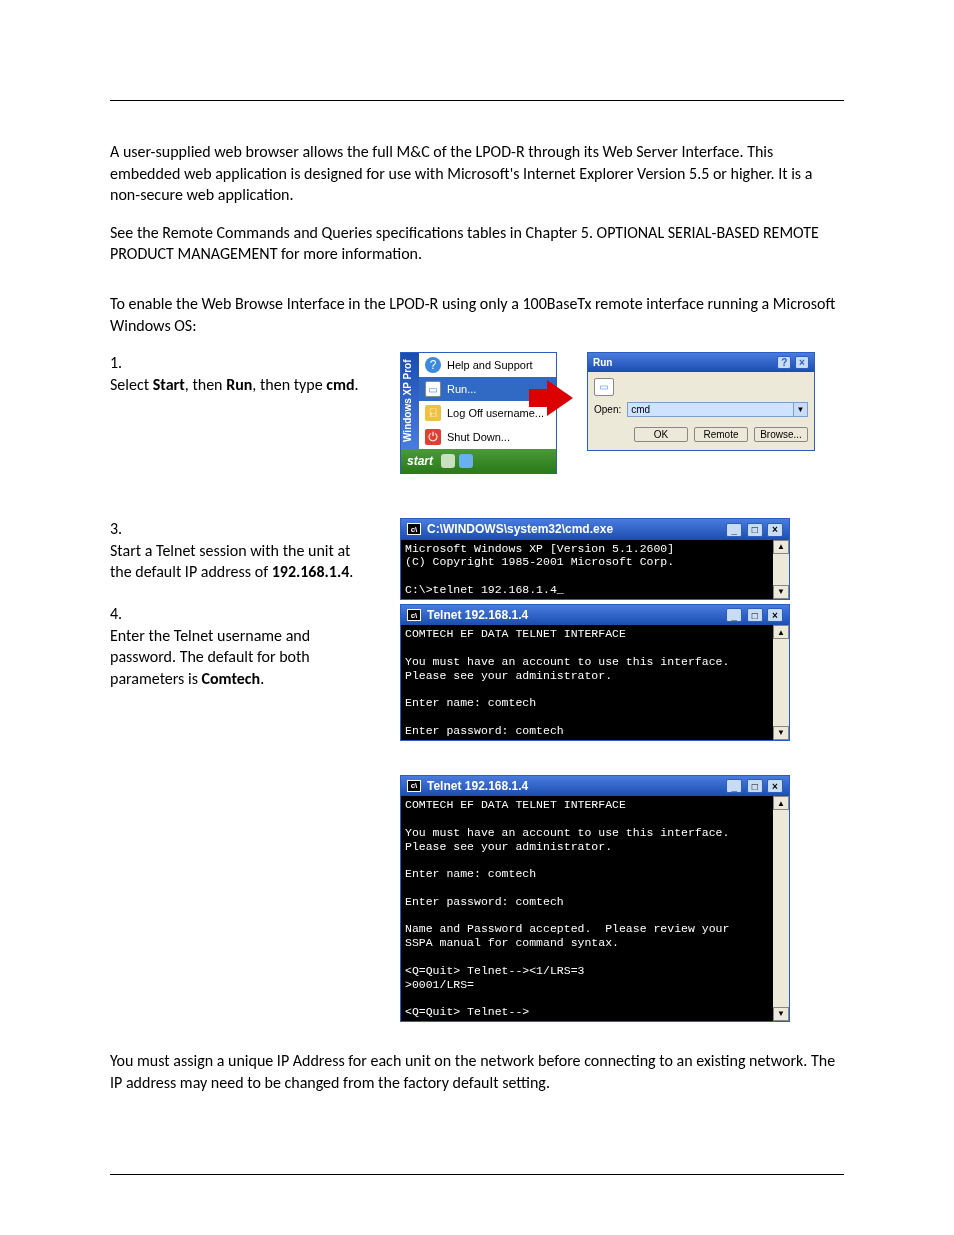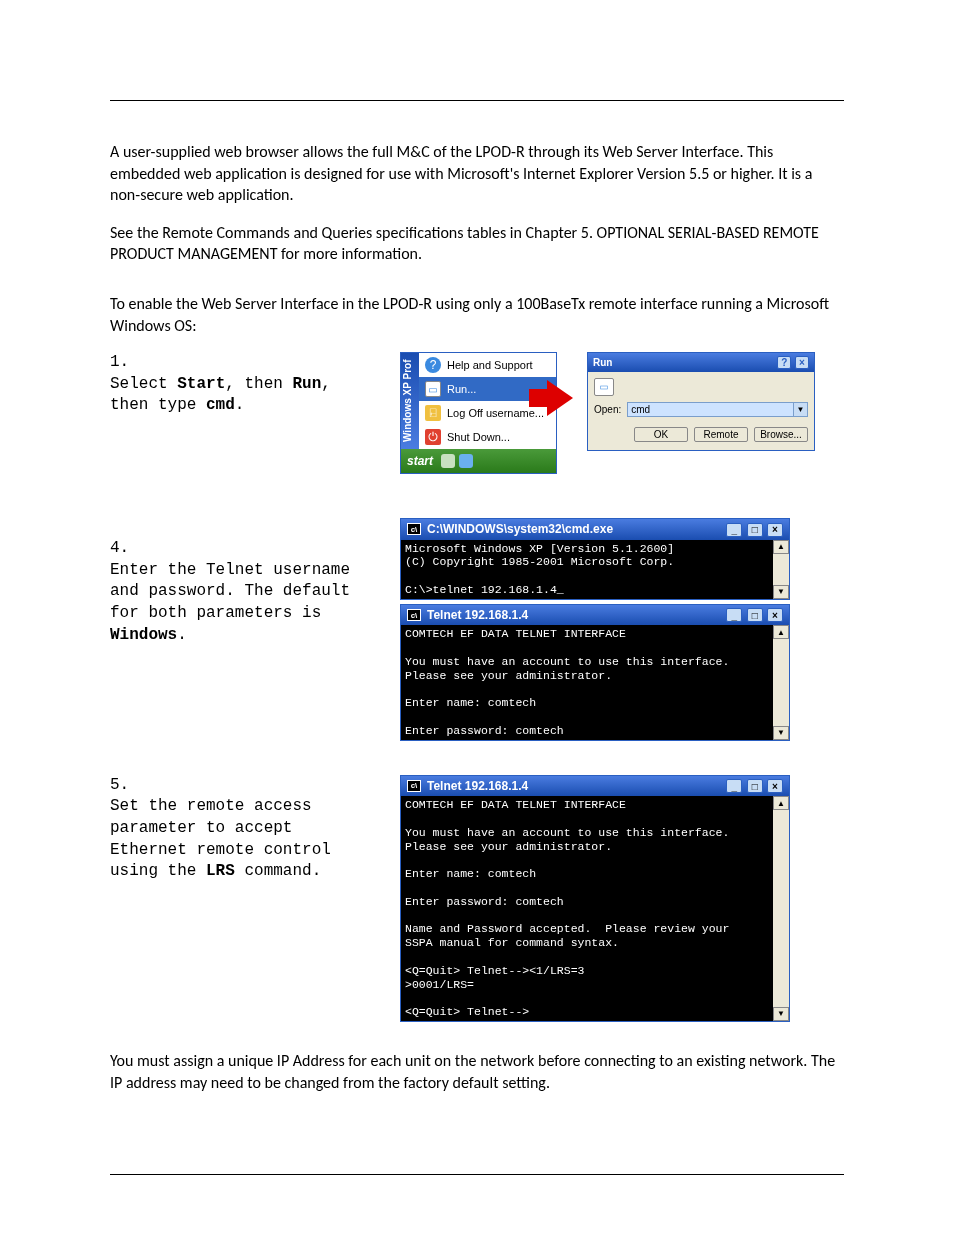--- a/index.html
+++ b/index.html
@@ -18,21 +18,21 @@
     margin-bottom: 40px;
   }
   .rule-bottom {
     border-top: 1px solid #000;
     position: absolute;
     left: 110px; right: 110px;
     bottom: 60px;
   }
   p { margin-bottom: 16px; line-height: 1.35; }
   .row { display: flex; align-items: flex-start; margin-top: 10px; }
-  .left-col { width: 290px; flex-shrink: 0; padding-right: 16px; font-family: Liberation Mono, monospace; }
+  .left-col { width: 290px; flex-shrink: 0; padding-right: 16px; }
   .right-col { flex: 1; }
   b { font-weight: bold; }
 
   
   .startmenu-wrap { display: flex; gap: 14px; align-items: flex-start; }
   .startmenu {
     width: 157px;
     border: 1px solid #2a5fc1;
     background: #fff;
     font-family: Tahoma, Arial, sans-serif;
@@ -143,21 +143,21 @@
   .step-block .txt { display:inline-block; width:250px; vertical-align:top;}
 </style>
 </head>
 <body>
 
 <div class="rule-top"></div>
 
 <p>A user-supplied web browser allows the full M&amp;C of the LPOD-R through its Web Server Interface. This embedded web application is designed for use with Microsoft's Internet Explorer Version 5.5 or higher. It is a non-secure web application.</p>
 <p>See the Remote Commands and Queries specifications tables in Chapter 5. OPTIONAL SERIAL-BASED REMOTE PRODUCT MANAGEMENT for more information.</p>
 
-<p style="margin-top:28px">To enable the Web Server Interface in the LPOD-R using only a 100BaseTx remote interface running a Microsoft Windows OS:</p>
+<p style="margin-top:28px">To enable the Web Browse Interface in the LPOD-R using only a 100BaseTx remote interface running a Microsoft Windows OS:</p>
 
 <div class="row">
   <div class="left-col">
     <div class="step-block">
       <span class="num">1.</span><span class="txt"><span>Select </span><b>Start</b><span>, then </span><b>Run</b><span>, then type </span><b>cmd</b><span>.</span></span>
     </div>
   </div>
   <div class="right-col">
     <div class="startmenu-wrap">
 
@@ -219,22 +219,25 @@
             <button>Browse...</button>
           </div>
         </div>
       </div>
     </div>
   </div>
 </div>
 
 <div class="row" style="margin-top:44px">
   <div class="left-col">
+    <div class="step-block">
+      <span class="num">3.</span><span class="txt"><span>Start a Telnet session with the unit at the default IP address of </span><b>192.168.1.4</b><span>.</span></span>
+    </div>
     <div class="step-block" style="margin-top:20px">
-      <span class="num">4.</span><span class="txt"><span>Enter the Telnet username and password. The default for both parameters is </span><b>Windows</b><span>.</span></span>
+      <span class="num">4.</span><span class="txt"><span>Enter the Telnet username and password. The default for both parameters is </span><b>Comtech</b><span>.</span></span>
     </div>
   </div>
   <div class="right-col">
     <div class="cmdwin">
       <div class="cmd-title">
         <span class="left">
             <span class="ico">c\</span>
             <span>C:\WINDOWS\system32\cmd.exe</span>
           </span>
         <span class="winbtns2">
@@ -282,23 +285,20 @@
           <div class="track"></div>
           <div class="arrow">▼</div>
         </div>
       </div>
     </div>
   </div>
 </div>
 
 <div class="row" style="margin-top:30px">
   <div class="left-col">
-    <div class="step-block">
-      <span class="num">5.</span><span class="txt"><span>Set the remote access parameter to accept Ethernet remote control using the </span><b>LRS</b><span> command.</span></span>
-    </div>
   </div>
   <div class="right-col">
     <div class="cmdwin" style="height:auto">
       <div class="cmd-title">
         <span class="left">
             <span class="ico">c\</span>
             <span>Telnet 192.168.1.4</span>
           </span>
         <span class="winbtns2">
           <span>_</span>

